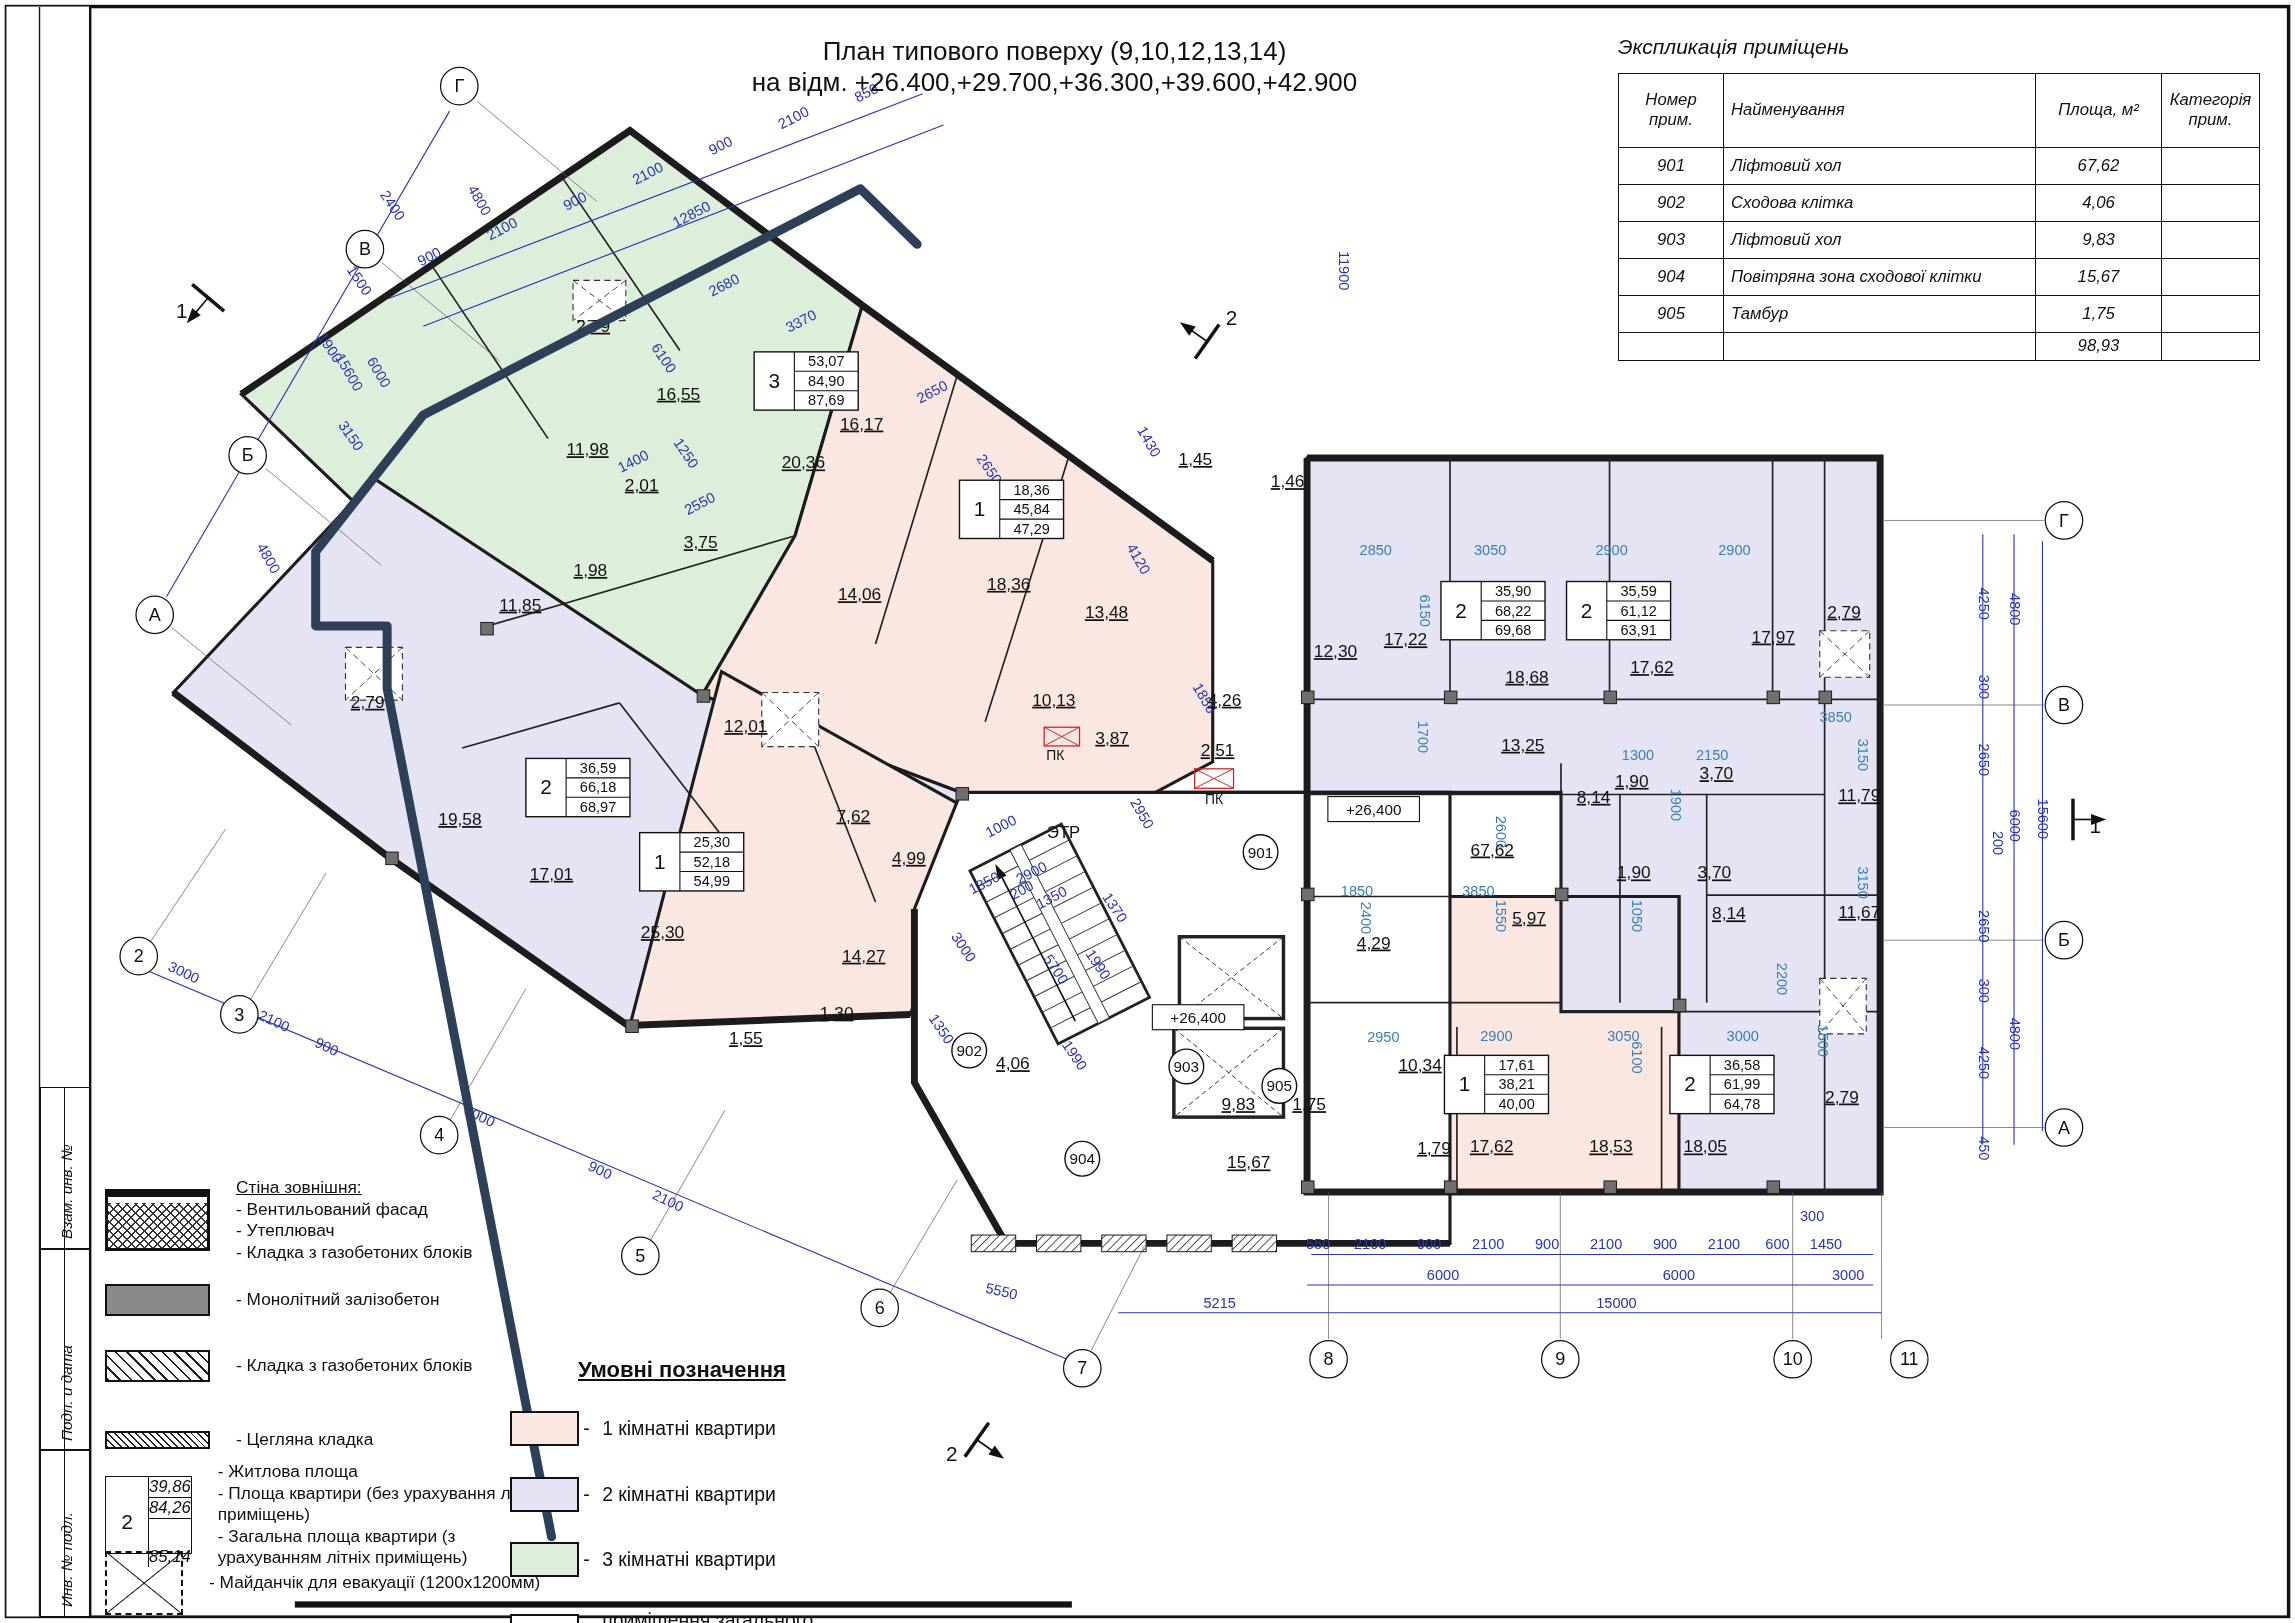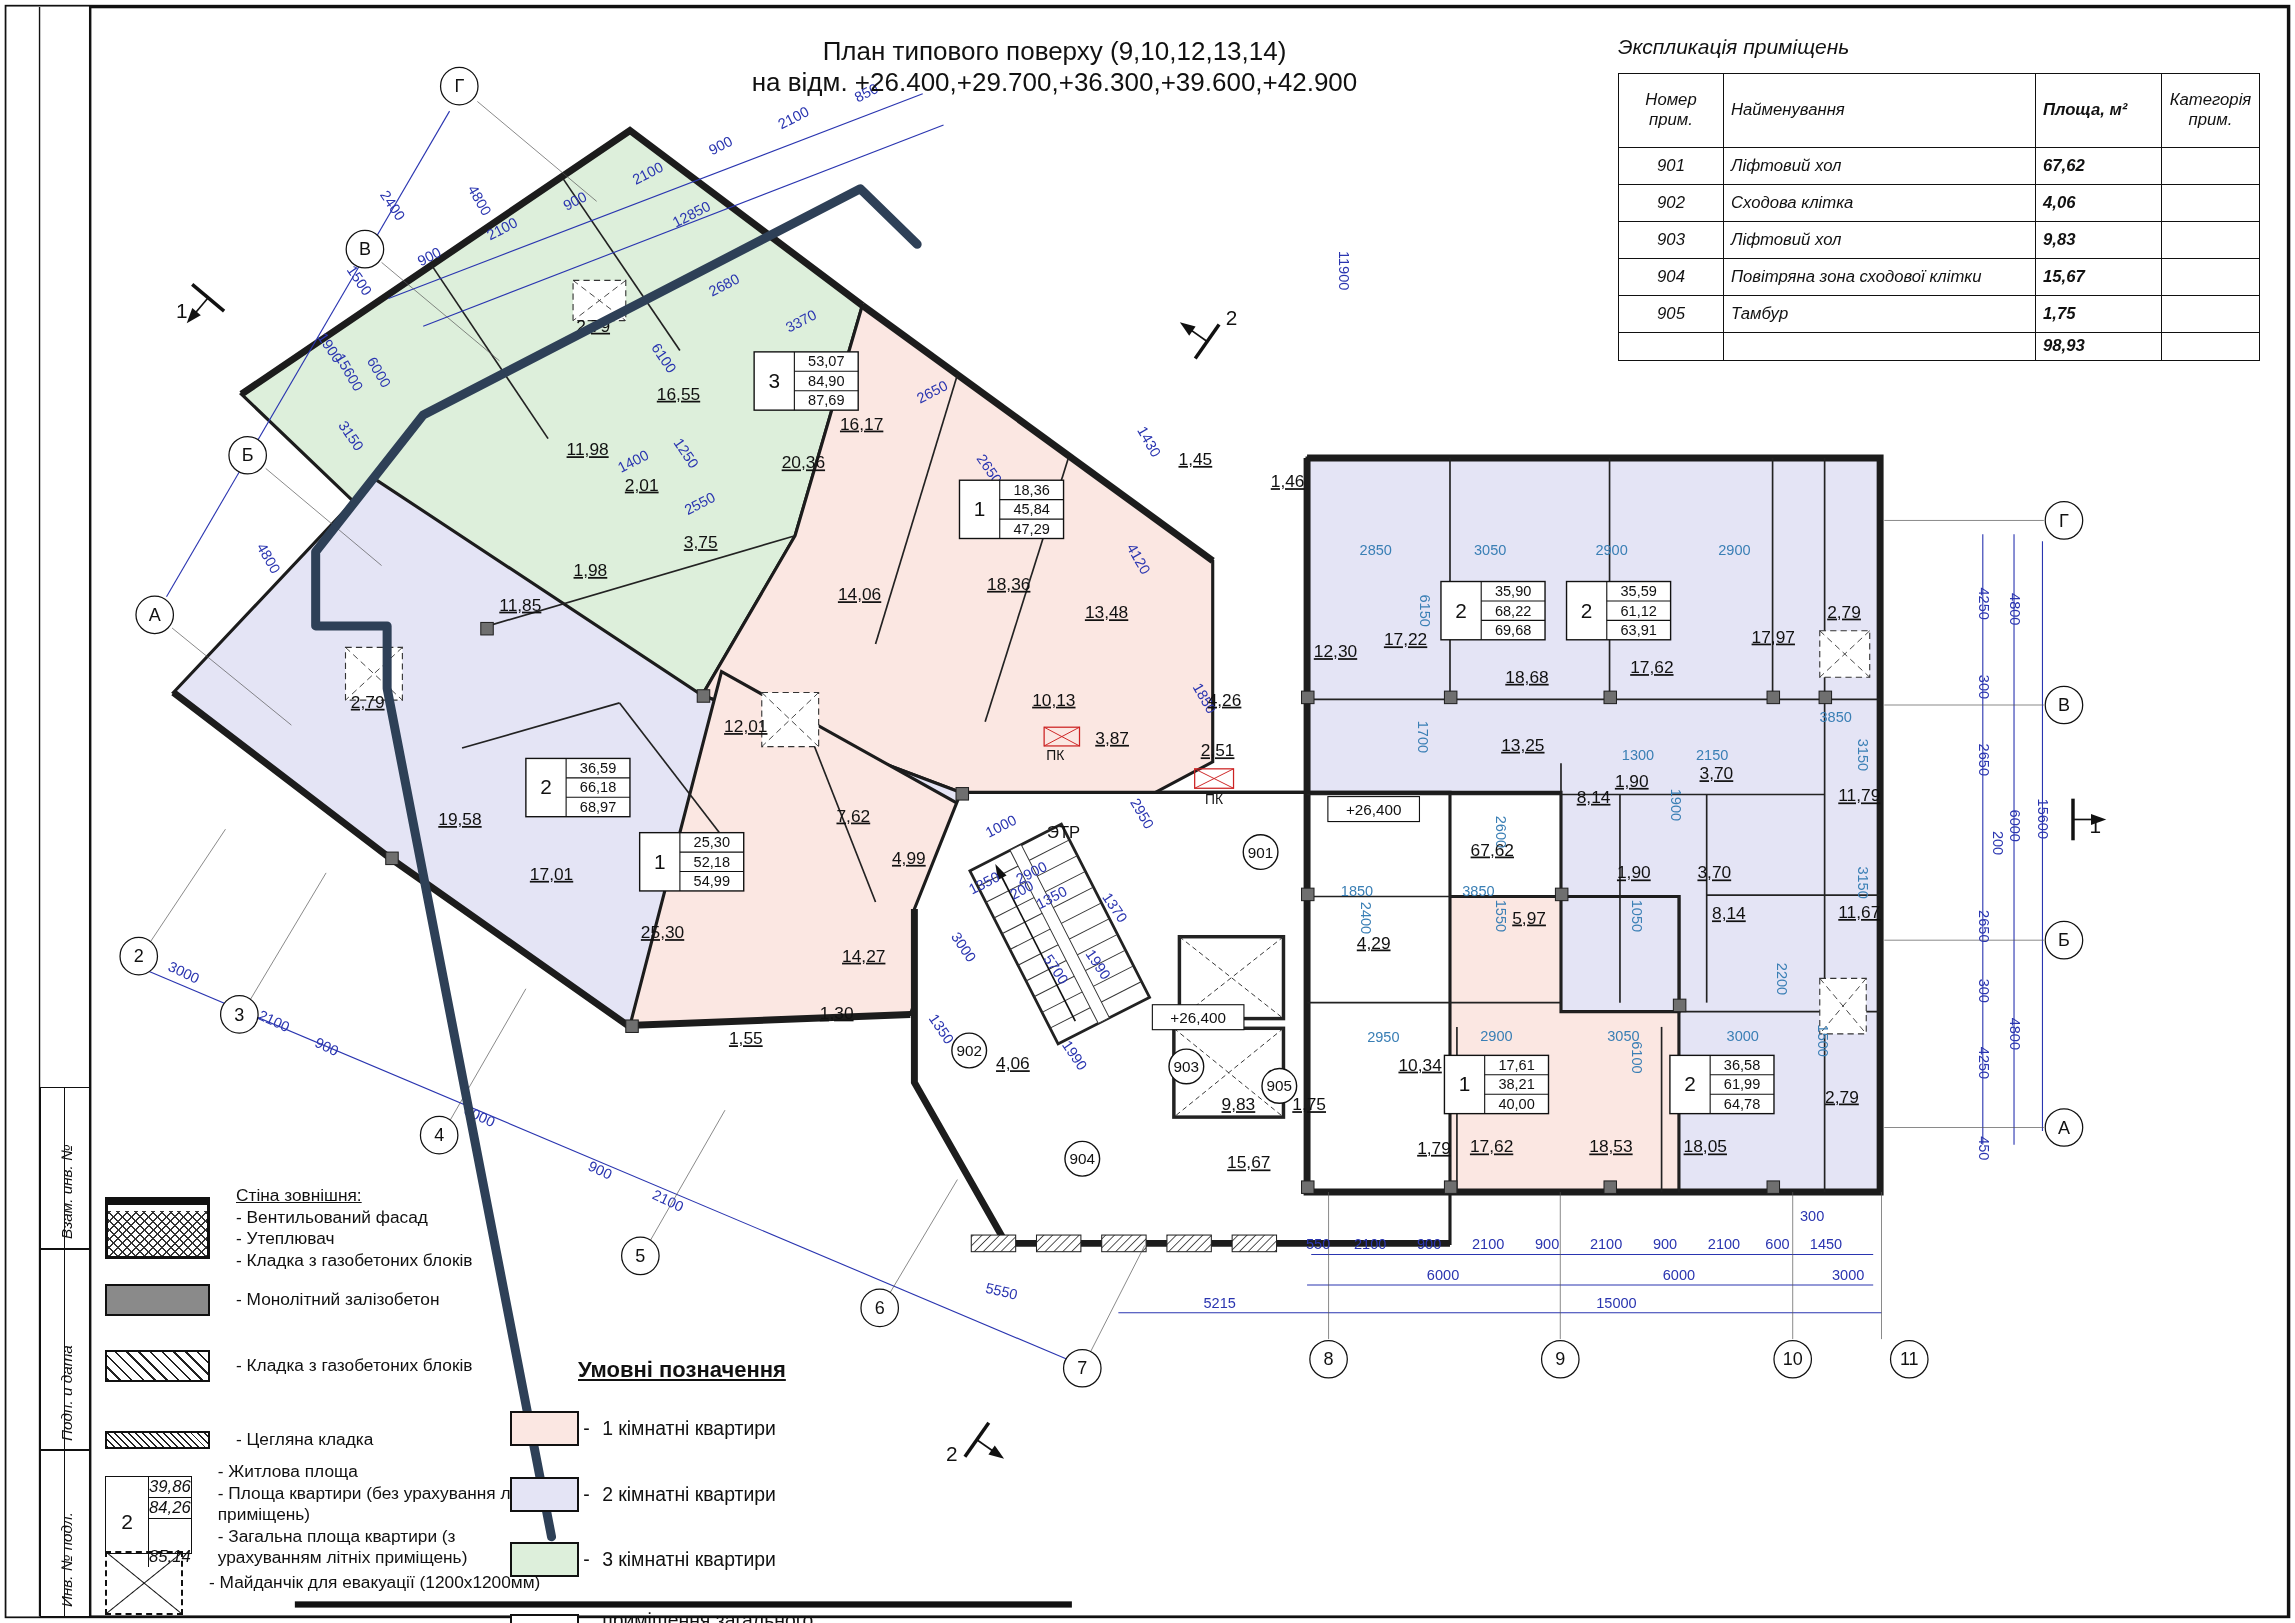--- a/index.html
+++ b/index.html
@@ -12,21 +12,21 @@
   #plan-title .t2{font-size:26px;}
   
   #expl{position:absolute;left:1618px;top:35px;width:642px;color:#111;}
   #expl .cap{font-size:21px;font-style:italic;text-align:left;margin-bottom:14px;}
   #expl table{border-collapse:collapse;width:100%;}
   #expl th,#expl td{border:1.4px solid #111;font-style:italic;font-size:16.7px;padding:2.8px 7px;}
   #expl th{font-weight:normal;height:67px;}
   #expl td{height:30.5px;}
   #expl .c-num{width:90px;text-align:center;}
   #expl .c-name{text-align:left;}
-  #expl .c-area{width:111px;text-align:left;font-weight:bold;}
+  #expl .c-area{width:111px;text-align:center;}
   #expl .c-cat{width:83px;text-align:center;}
   #expl tr.total td{height:21px;}
   
   #wall-legend{position:absolute;left:105px;top:1173px;width:444px;color:#111;font-size:17.3px;}
   .wl-row{position:absolute;left:0;display:flex;align-items:center;}
   .wl-sw{flex:none;}
   .wl-tx{margin-left:26px;line-height:1.25;}
   .sw-comp{width:105px;height:62px;border:3.5px solid #111;box-sizing:border-box;
      background:
        linear-gradient(#111 0 4.9px, #fff 4.9px 6.2px) top/100% 11px no-repeat,
@@ -572,21 +572,21 @@
             <td class="c-num"></td>
             <td class="c-name"></td>
             <td class="c-area">98,93</td>
             <td class="c-cat"></td>
           </tr>
         </tbody>
     </table>
   </div>
 
   <div id="wall-legend">
-      <div class="wl-row" style="top: 12px;">
+      <div class="wl-row" style="top: 4px;">
         <div class="wl-sw sw-comp"></div>
         <div class="wl-tx">
           <div class="u">Стіна зовнішня:</div>
           <div>- Вентильований фасад</div>
           <div>- Утеплювач</div>
           <div>- Кладка з газобетоних блоків</div>
         </div>
       </div>
       <div class="wl-row" style="top: 111px;">
         <div class="wl-sw sw-solid"></div>

